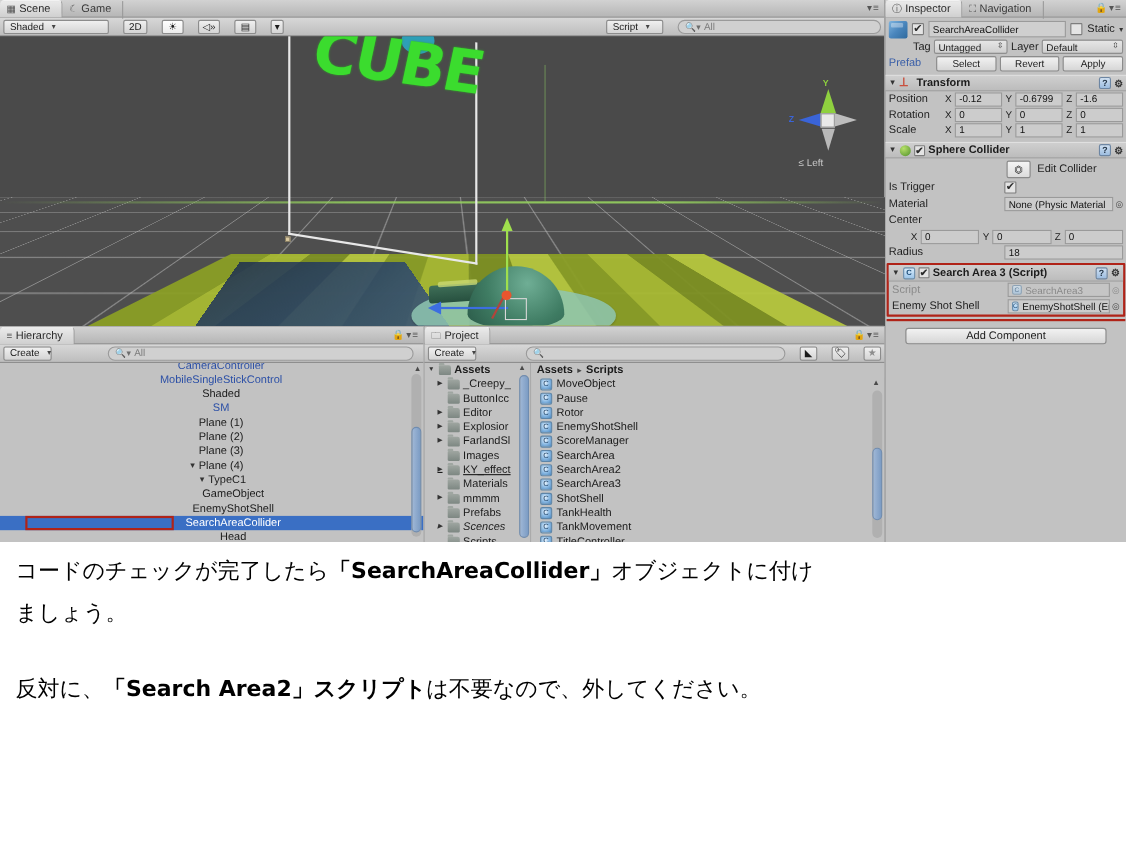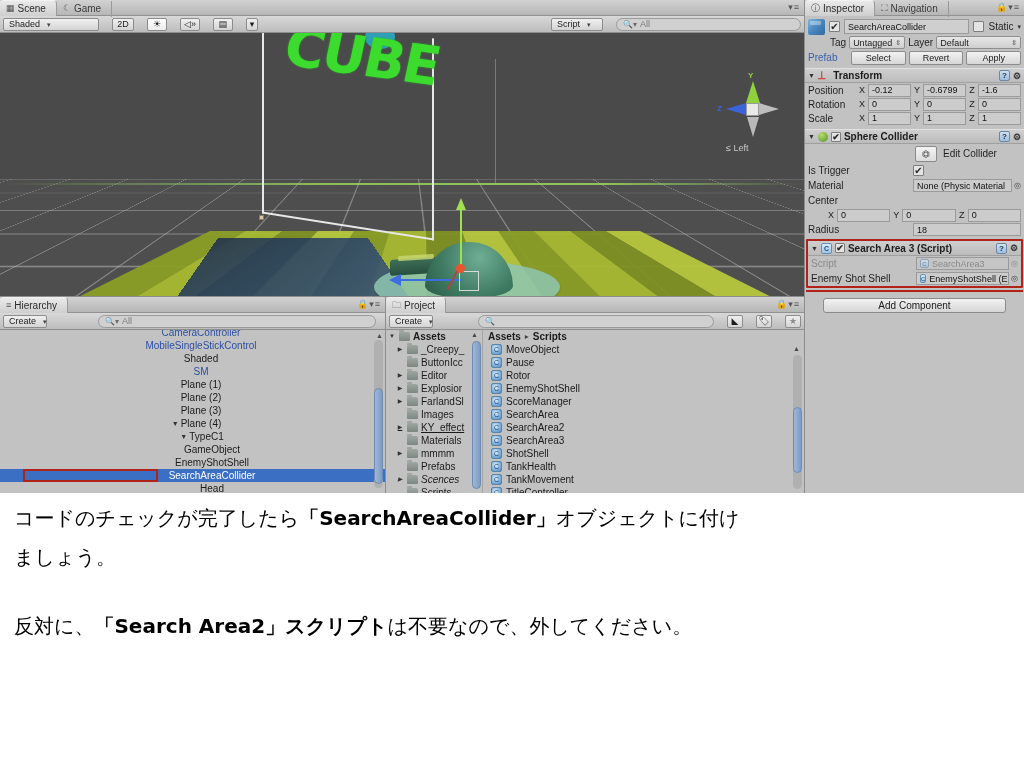--- a/index.html
+++ b/index.html
@@ -441,21 +441,21 @@
           <div class="field" style="flex:1;height:15px;background:#cfcfcf;">
             <span>SearchAreaCollider</span>
           </div>
           <div class="checkbox"></div>
           <span class="lbl">Static</span>
           <span style="font-size:7px;color:#333;">▾</span>
         </div>
 
         <div class="row" style="gap:3px;">
           <span class="lbl" style="margin-left:22px;">Tag</span>
-          <div class="popup" style="width:56px;">
+          <div class="popup" style="width:67px;">
             <span>Untagged</span>
             <span class="arrows">⇳</span>
           </div>
           <span class="lbl">Layer</span>
           <div class="popup" style="flex:1;">
             <span>Default</span>
             <span class="arrows">⇳</span>
           </div>
         </div>
 

